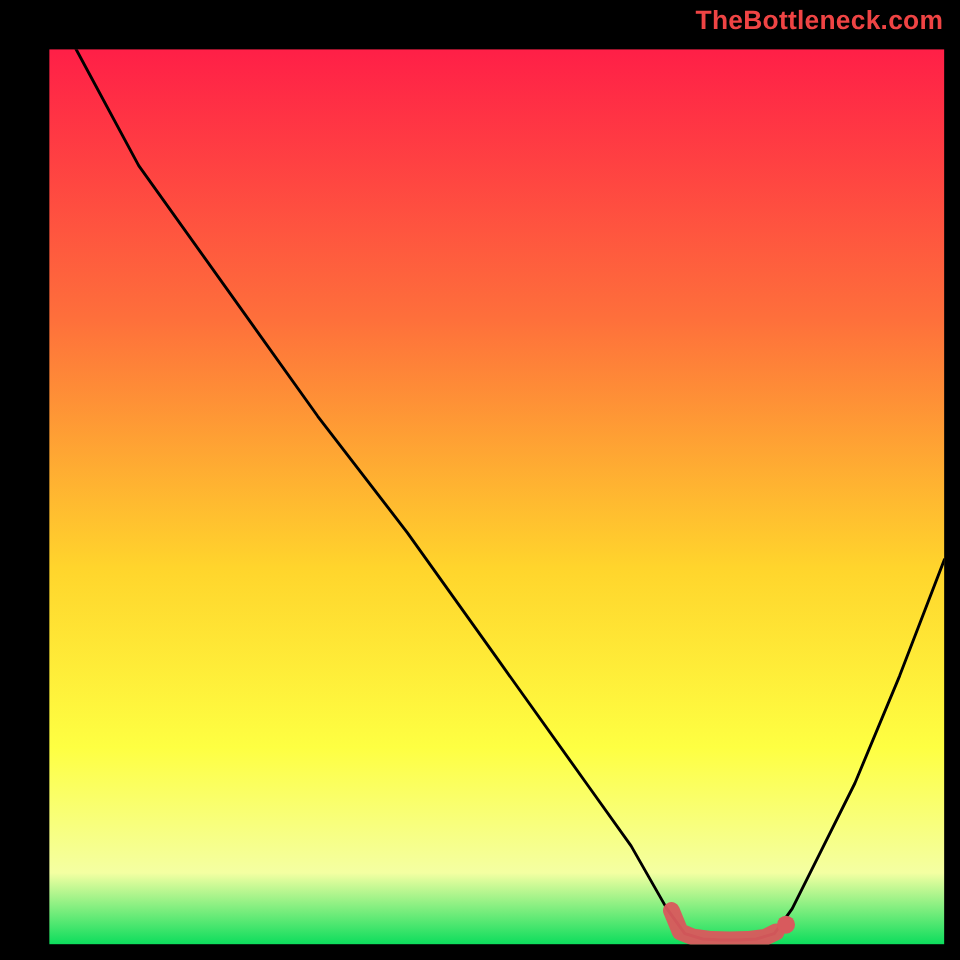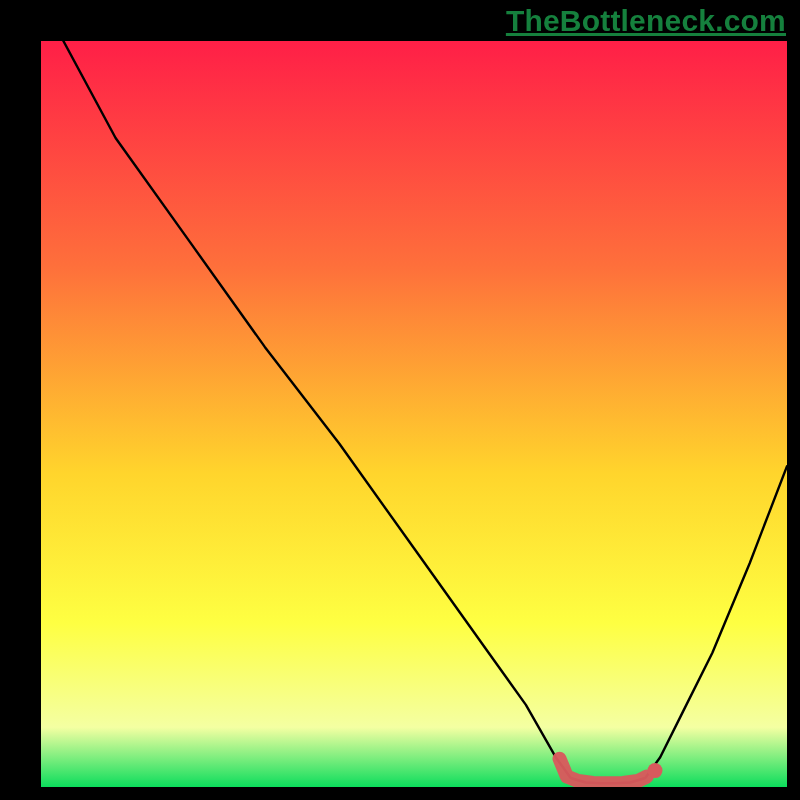--- a/index.html
+++ b/index.html
@@ -26,26 +26,25 @@
     width: 746px;
     height: 746px;
   }
   .plot svg {
     display: block;
   }
   .watermark {
     position: absolute;
     top: 4px;
     right: 14px;
-    color: #15803d;
-    font-size: 30px;
+    color: #ef4444;
+    font-size: 22px;
     font-weight: 600;
     letter-spacing: 0.2px;
     user-select: none;
-    text-decoration: underline;
   }
 </style>
 </head>
 <body>
 
 <div class="frame">
   <div class="plot">
     <svg id="chart-svg" width="746" height="746" viewBox="0 0 746 746">
         <defs>
           <linearGradient id="bg" x1="0" y1="0" x2="0" y2="1">

